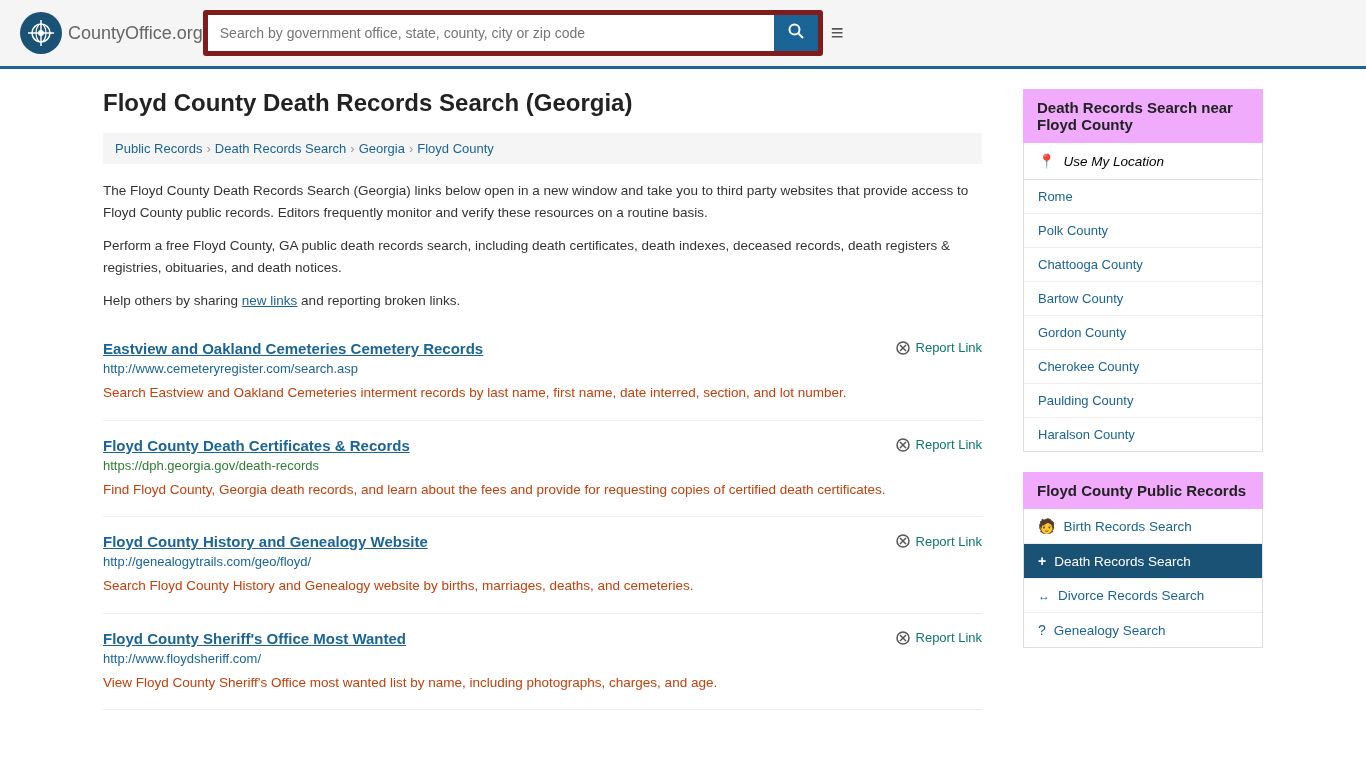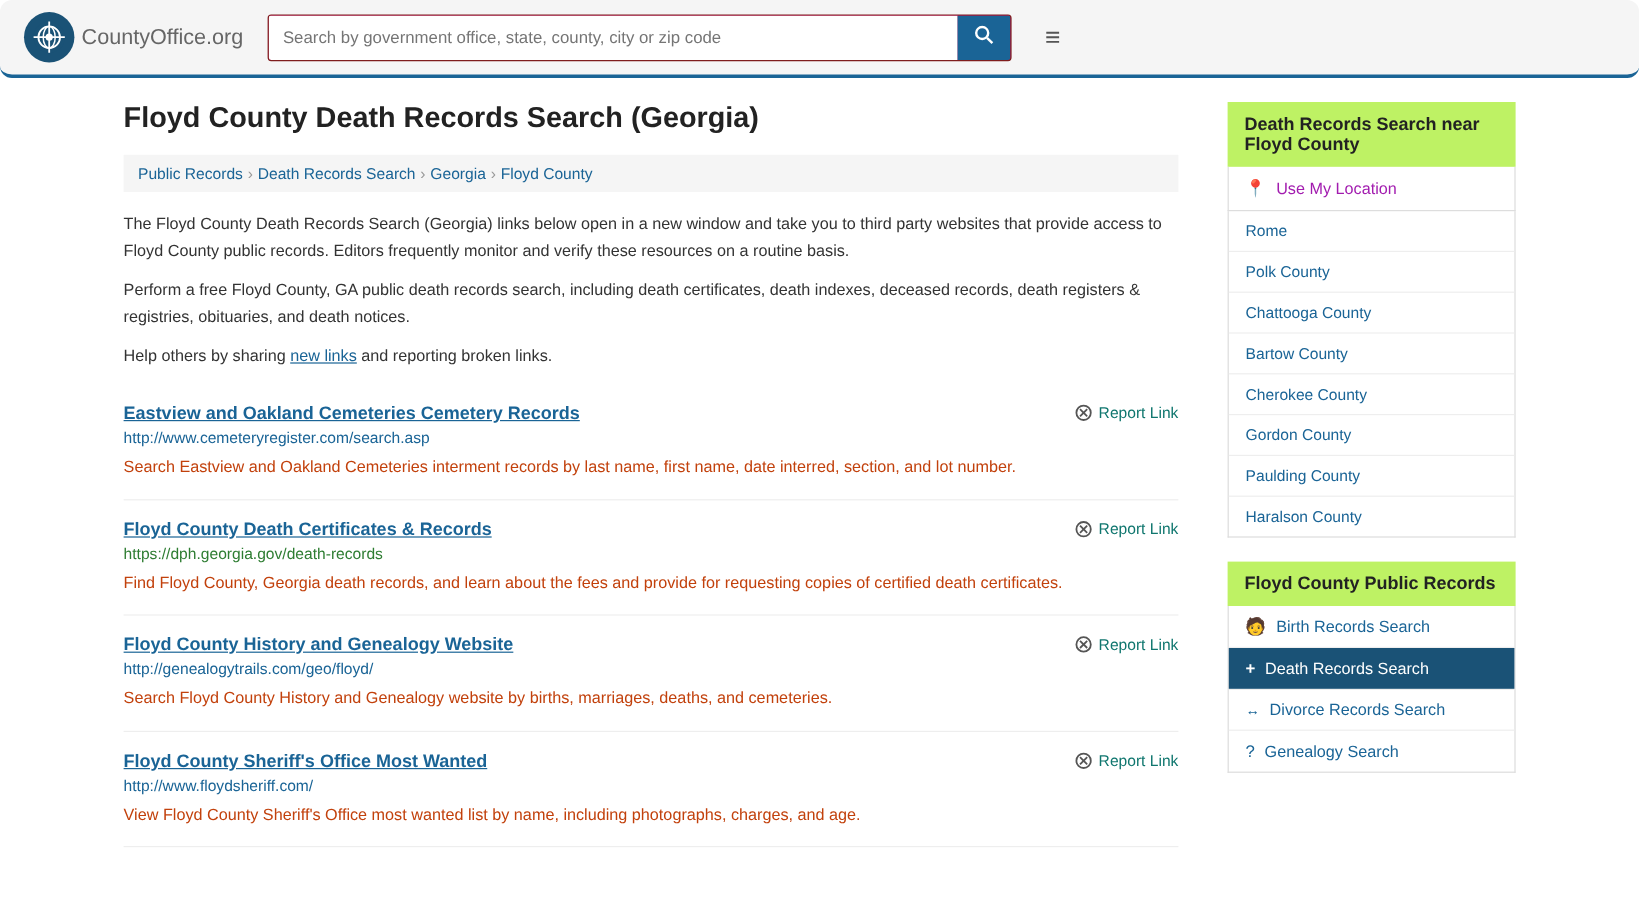--- a/index.html
+++ b/index.html
@@ -5,22 +5,20 @@
     * { box-sizing: border-box; margin: 0; padding: 0; }
     body { font-family: Arial, sans-serif; font-size: 14px; color: #333; background: #fff; }
 
     
     .header {
       background: #f5f5f5;
       border-bottom: 3px solid #1a6496;
       padding: 10px 20px;
       display: flex;
       align-items: center;
-      gap: 20px;
-      border-radius: 10px;
     }
     .logo-area {
       display: flex;
       align-items: center;
       gap: 6px;
       text-decoration: none;
     }
     .logo-circle {
       width: 42px;
       height: 42px;
@@ -39,24 +37,24 @@
       color: #1a5276;
     }
     .logo-text span {
       color: #666;
       font-weight: normal;
     }
     .search-bar {
       flex: 1;
       max-width: 620px;
       display: flex;
-      border: 1px solid #7f1d1d;
+      border: 5px solid #7f1d1d;
       border-radius: 3px;
       overflow: hidden;
-      background: #be185d;
+      background: #fde047;
     }
     .search-bar input {
       flex: 1;
       padding: 8px 12px;
       border: none;
       outline: none;
       font-size: 14px;
       color: #999;
     }
     .search-bar button {
@@ -165,21 +163,21 @@
       font-size: 13.5px;
       line-height: 1.6;
       color: #c2410c;
     }
 
     
     .sidebar-section {
       margin-bottom: 20px;
     }
     .sidebar-header {
-      background: #bef264;
+      background: #f0abfc;
       padding: 10px 14px;
       font-size: 15px;
       font-weight: bold;
       color: #222;
       margin-bottom: 0;
     }
     .sidebar-list {
       list-style: none;
       border: 1px solid #ddd;
       border-top: none;
@@ -353,41 +351,41 @@
     </div>
   </div>
 
   <aside class="sidebar">
 
     <div class="sidebar-section">
       <div class="sidebar-header">Death Records Search near Floyd County</div>
 
       <div class="use-location">
         <span style="font-size:14px;">📍</span>
-        <a href="#" style="color:#a21caf;text-decoration:none;">Use My Location</a>
+        <a href="#" style="color:#000000;text-decoration:none;font-style:italic;">Use My Location</a>
       </div>
 
       <ul class="nearby-list">
         <li>
             <a href="#">Rome</a>
           </li>
         <li>
             <a href="#">Polk County</a>
           </li>
         <li>
             <a href="#">Chattooga County</a>
           </li>
         <li>
             <a href="#">Bartow County</a>
           </li>
         <li>
+            <a href="#">Gordon County</a>
+          </li>
+        <li>
             <a href="#">Cherokee County</a>
-          </li>
-        <li>
-            <a href="#">Gordon County</a>
           </li>
         <li>
             <a href="#">Paulding County</a>
           </li>
         <li>
             <a href="#">Haralson County</a>
           </li>
       </ul>
     </div>
 

